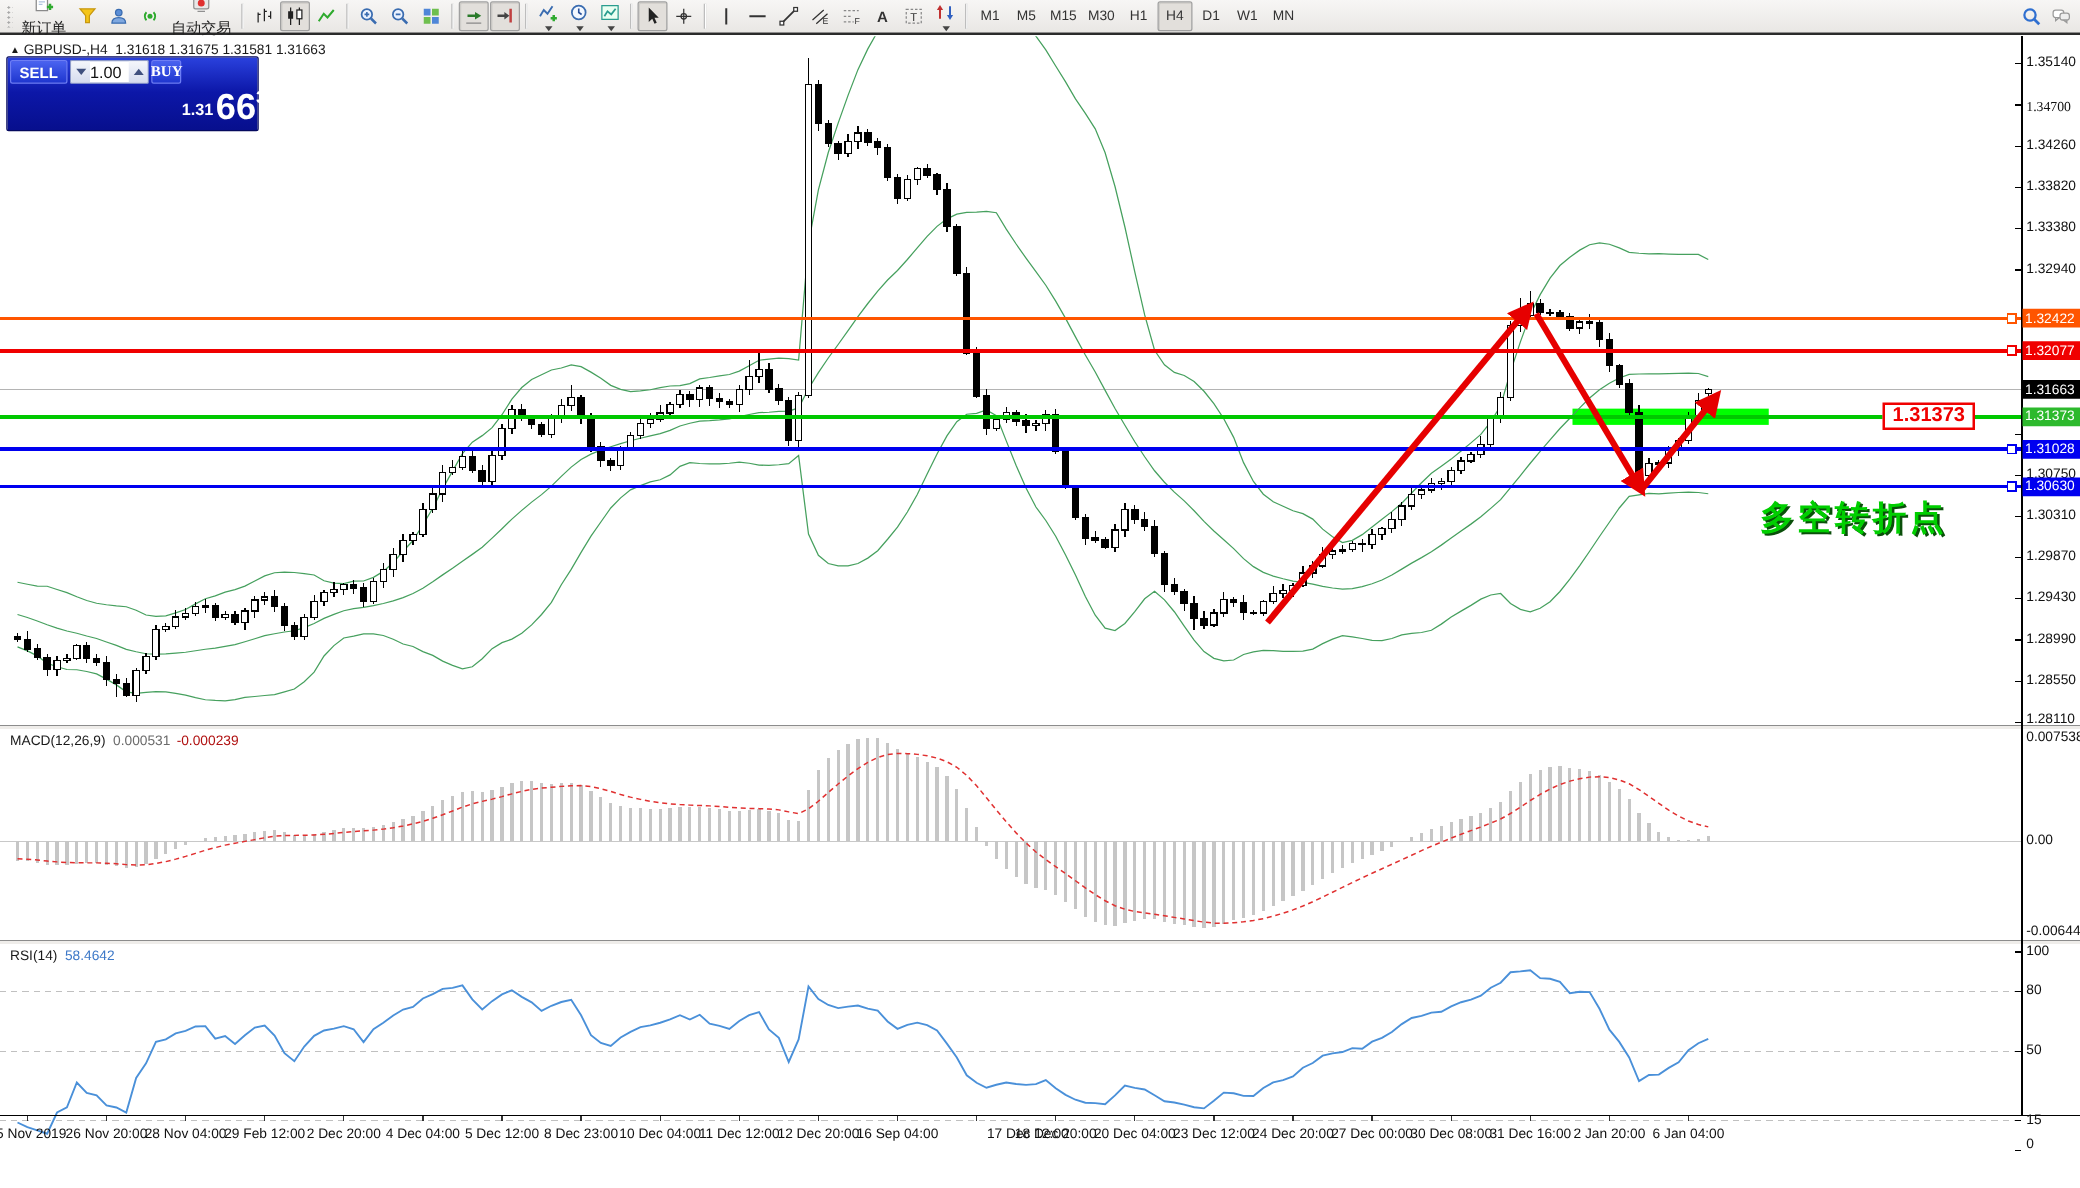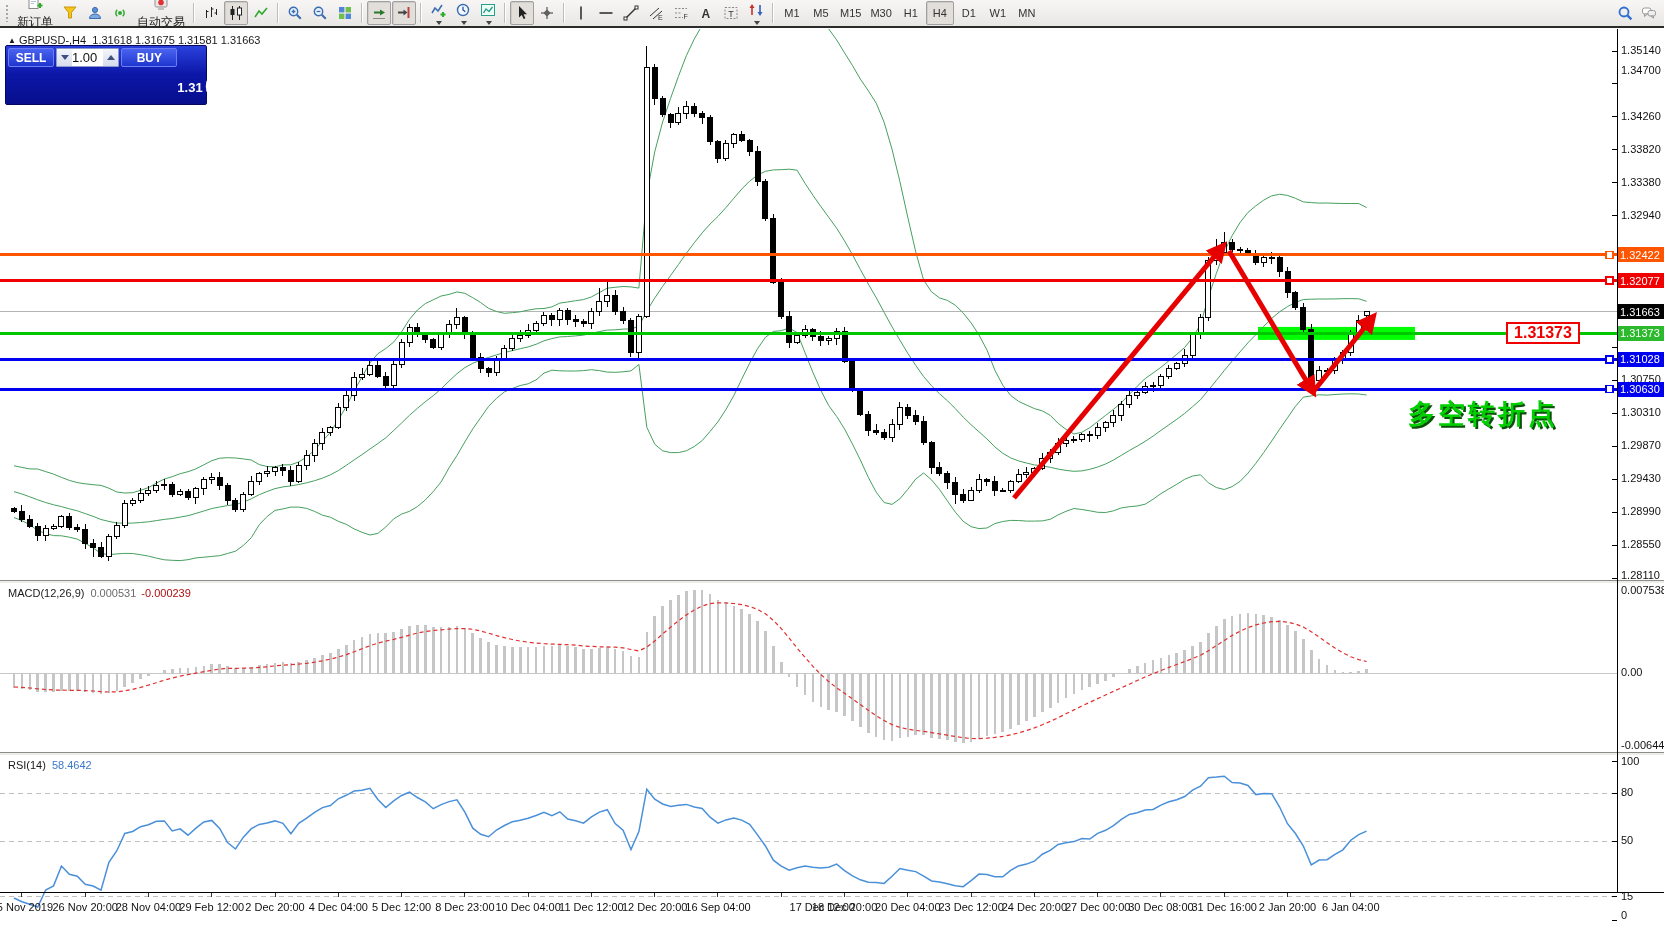--- a/index.html
+++ b/index.html
@@ -28,21 +28,21 @@
   #symbol-label{left:8px;top:6px;font-size:11px;color:#1a1a1a;white-space:pre;}
   #symbol-label .tri{font-size:8px;margin-right:3px;vertical-align:1px;}
   
   #quote{left:5px;top:17px;width:202px;height:60px;box-sizing:border-box;border:1px solid #05095e;border-radius:2px;
     background:linear-gradient(180deg,#2a41dd 0%,#0c17a8 48%,#070f8d 100%);color:#fff;
     display:flex;flex-direction:row;padding:2px;}
   #quote .row1{display:flex;height:19px;gap:2px;}
   .qbtn{flex:0 0 auto;display:flex;align-items:center;justify-content:center;height:19px;
     font-size:12px;font-weight:bold;color:#fff;border:1px solid #6d7ef5;border-radius:2px;
     background:linear-gradient(#4a63f0,#1f36cf);box-sizing:border-box;}
-  #sell-btn{width:46px;} #buy-btn{width:56px;}
+  #sell-btn{width:46px;} #buy-btn{width:24px;font-family:Liberation Serif, serif;}
   .spinner{flex:1;display:flex;height:19px;background:#fff;border:1px solid #8d9ac9;border-radius:1px;
     box-sizing:border-box;overflow:hidden;}
   .spin-btn{width:15px;display:flex;align-items:center;justify-content:center;
     background:linear-gradient(#f4f6fb,#d6dcee);border:0;padding:0;}
   .spin-btn .tri-dn{width:0;height:0;border-left:4px solid transparent;border-right:4px solid transparent;border-top:5px solid #40507e;}
   .spin-btn .tri-up{width:0;height:0;border-left:4px solid transparent;border-right:4px solid transparent;border-bottom:5px solid #40507e;}
   .spin-val{flex:1;color:#111;font-size:13px;display:flex;align-items:center;justify-content:flex-end;padding-right:6px;}
   #quote .row2{flex:1;display:flex;gap:3px;margin-top:1px;}
   .bigprice{flex:1;display:flex;align-items:flex-end;justify-content:center;padding-bottom:3px;}
   .bigprice .pfx{font-size:13px;font-weight:bold;margin:0 2px 4px 0;}
@@ -949,21 +949,21 @@
 
     <div class="overlay" id="macd-label"><span>MACD(12,26,9)</span><span class="v1">0.000531</span><span class="v2">-0.000239</span></div>
 
     <div class="overlay" id="rsi-label"><span>RSI(14)</span><span class="v1">58.4642</span></div>
 
     <div class="overlay" id="price-box">1.31373</div>
     <div class="overlay" id="cn-note">多空转折点</div>
 
     <div id="gen-labels">
         <div class="ptick" style="top: 16px;">1.35140</div>
-        <div class="ptick" style="top: 36px;">1.34700</div>
+        <div class="ptick" style="top: 52px; font-family: Liberation Serif, serif;">1.34700</div>
         <div class="ptick" style="top: 81.9736px;">1.34260</div>
         <div class="ptick" style="top: 114.96px;">1.33820</div>
         <div class="ptick" style="top: 147.947px;">1.33380</div>
         <div class="ptick" style="top: 180.934px;">1.32940</div>
         <div class="ptick" style="top: 323px;">1.31180</div>
         <div class="ptick" style="top: 345.118px;">1.30750</div>
         <div class="ptick" style="top: 378.105px;">1.30310</div>
         <div class="ptick" style="top: 411.092px;">1.29870</div>
         <div class="ptick" style="top: 444.079px;">1.29430</div>
         <div class="ptick" style="top: 477.065px;">1.28990</div>

